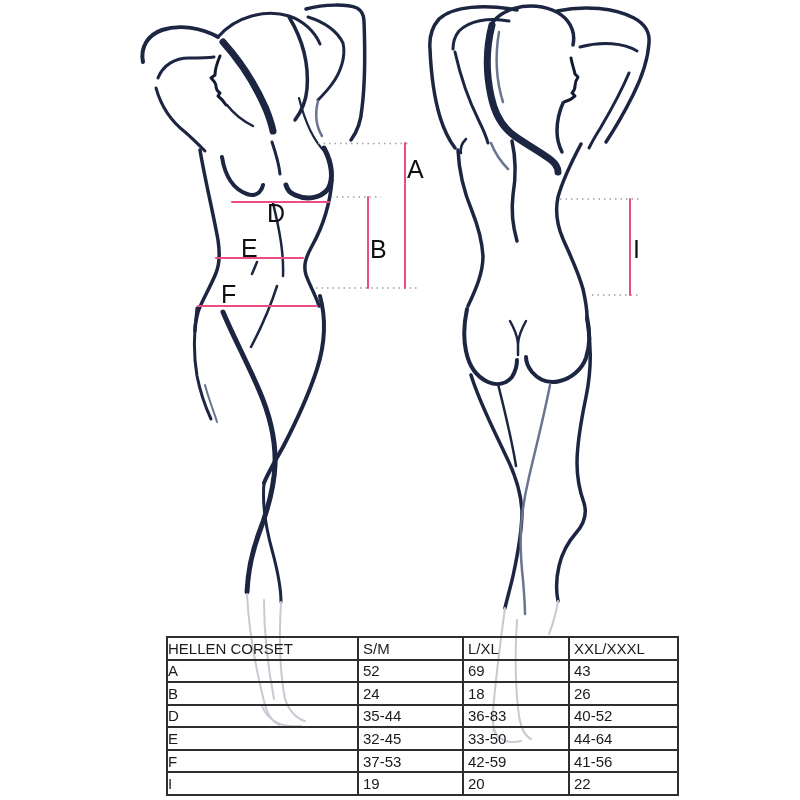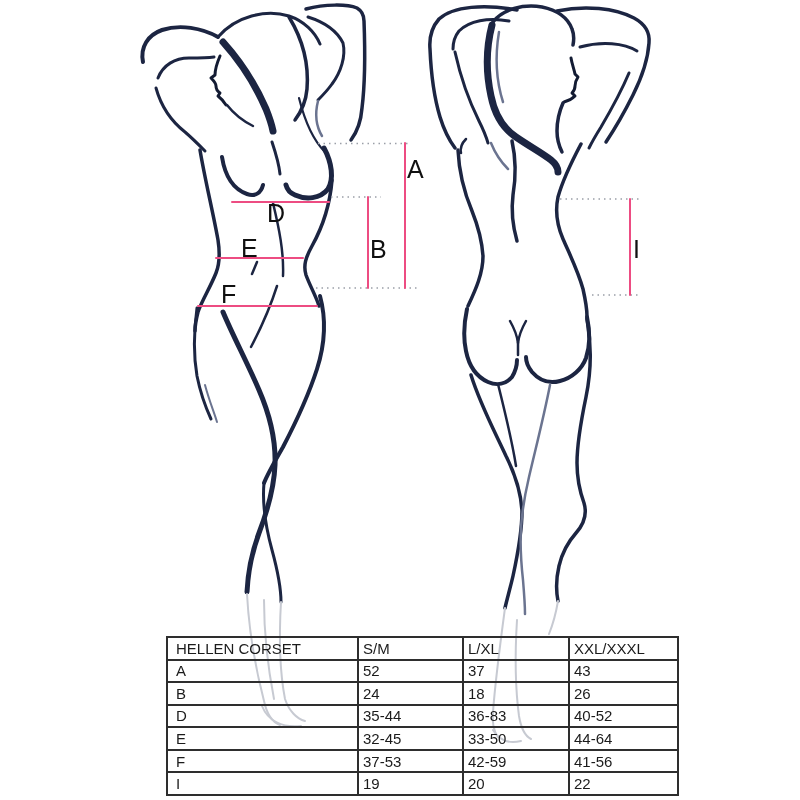--- a/index.html
+++ b/index.html
@@ -14,21 +14,21 @@
   .w2{stroke-width:2;} .w22{stroke-width:2.2;} .w25{stroke-width:2.5;} .w3{stroke-width:3;}
   .w35{stroke-width:3.5;} .w4{stroke-width:4;} .w5{stroke-width:5;} .w7{stroke-width:7;}
   .pink{stroke:#ed4c82;stroke-width:2;}
   .leader{stroke:#9b9fa8;stroke-width:1.6;stroke-dasharray:1.5 4;stroke-linecap:butt;}
   .mlabel{font-family:"Liberation Sans",sans-serif;font-size:25px;fill:#101010;}
   table.size{position:absolute;left:166px;top:636px;width:511px;height:160px;
              border-collapse:collapse;table-layout:fixed;background:transparent;
              font-size:15px;color:#1b1b1b;}
   table.size td,table.size th{border:2px solid #2e2e2e;padding:0 4px;font-weight:400;
              vertical-align:middle;background:transparent;white-space:nowrap;}
-  table.size .rowhead{text-align:left;padding-left:8px;}
+  table.size .rowhead{text-align:left;padding-left:0;}
 </style>
 </head>
 <body>
 
 <div class="canvas">
 
   <svg width="800" height="800" viewBox="0 0 800 800">
 
     <g>
 
@@ -138,21 +138,21 @@
     <tbody>
         <tr>
       <td class="rowhead">HELLEN CORSET</td>
       <td>S/M</td>
       <td>L/XL</td>
       <td>XXL/XXXL</td>
     </tr>
     <tr>
       <td class="rowhead">A</td>
       <td>52</td>
-      <td>37</td>
+      <td>69</td>
       <td>43</td>
     </tr>
     <tr>
       <td class="rowhead">B</td>
       <td>24</td>
       <td>18</td>
       <td>26</td>
     </tr>
     <tr>
       <td class="rowhead">D</td>

